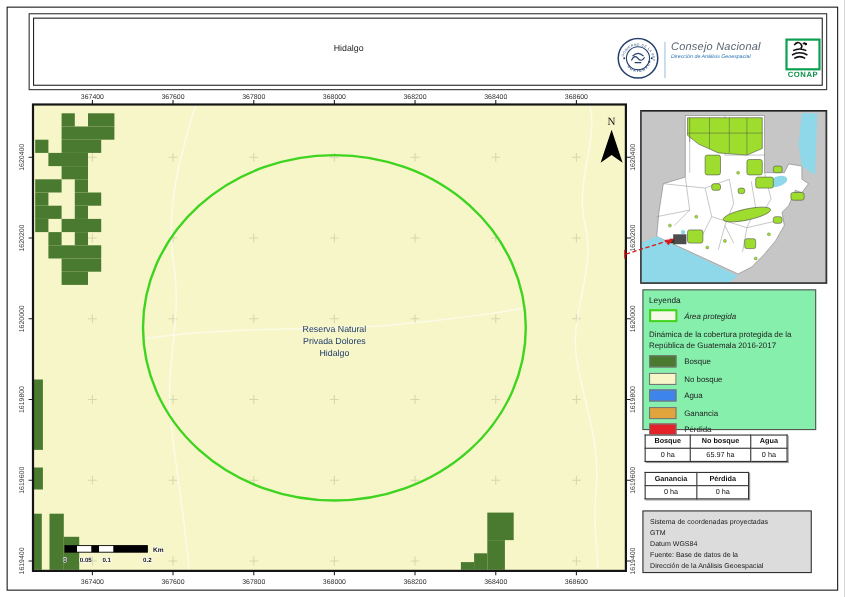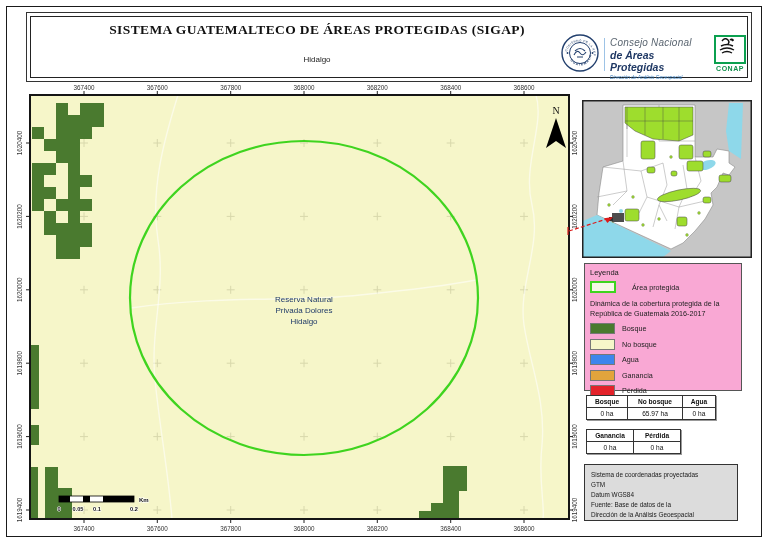--- a/index.html
+++ b/index.html
@@ -17,25 +17,25 @@
   .org-l1{font-size:10px;color:#5a6570;letter-spacing:.2px;}
   .org-l2{font-size:10.5px;font-weight:bold;color:#1f3864;margin-top:1px;}
   .org-l3{font-size:4.8px;color:#2e74b5;margin-top:2px;}
   .conap{position:absolute;left:686px;top:22px;width:34px;text-align:center;}
   .conap-box{width:28px;height:25px;margin:0 auto;border:2.5px solid #0ba04f;background:#fff;position:relative;}
   .conap-label{font-size:7px;font-weight:bold;color:#0f8f4a;letter-spacing:.5px;margin-top:1px;}
   
   #map-svg{position:absolute;left:14px;top:80px;}
   #inset-svg{position:absolute;left:582px;top:100px;border:1.2px solid #222;background:#c6c6c6;}
   #leader-svg{position:absolute;left:556px;top:204px;pointer-events:none;}
-  .legend-box{position:absolute;left:584px;top:263px;width:156px;height:126px;background:#f9a8d4;border:1px solid #555;color:#222;}
+  .legend-box{position:absolute;left:584px;top:263px;width:156px;height:126px;background:#86efac;border:1px solid #555;color:#222;}
   .legend-title{font-size:7.5px;margin:4px 0 0 5px;}
   .legend-area-row{display:flex;align-items:center;margin:4px 0 0 5px;}
   .legend-area-swatch{width:22px;height:8px;background:#f8f8e8;border:2px solid #3fd41f;}
-  .legend-area-label{font-size:7.2px;margin-left:16px;}
+  .legend-area-label{font-size:7.2px;margin-left:6px;font-style:italic;}
   .legend-desc{font-size:7.2px;line-height:1.35;margin:6px 5px 2px 5px;}
   .legend-item{display:flex;align-items:center;margin:4.6px 0 0 5px;}
   .legend-swatch{width:23px;height:9px;border:.5px solid #777;}
   .legend-item-label{font-size:7.2px;margin-left:7px;}
   table.stats{position:absolute;border-collapse:collapse;background:#fff;font-size:6.6px;color:#111;box-shadow:1px 1px 0 #999;}
   table.stats th,table.stats td{border:1px solid #333;text-align:center;padding:2px 3px;}
   table.stats th{font-weight:bold;}
   #table1{left:586px;top:395px;}
   #table2{left:586px;top:429px;}
   #table1 th:nth-child(1),#table1 td:nth-child(1){width:34px;}
@@ -46,21 +46,20 @@
 </style>
 </head>
 <body>
 
 <div class="page">
   <div class="outer-frame"></div>
 
   <div class="header-box">
     <div class="header-inner"></div>
     <div class="titles">
-      <div class="map-title">SISTEMA GUATEMALTECO DE ÁREAS PROTEGIDAS  (SIGAP)</div>
       <div class="map-subtitle">
         <br>
         <span>Hidalgo</span>
       </div>
     </div>
     <svg class="seal" width="38" height="38" viewBox="0 0 38 38">
       <defs>
         <path id="sealTopArc" d="M 5.5,21 A 13.5,13.5 0 1 1 32.5,21" fill="none"></path>
         <path id="sealBotArc" d="M 7.5,20 A 11.5,11.5 0 0 0 30.5,20" fill="none"></path>
       </defs>
@@ -68,21 +67,20 @@
       <circle cx="19" cy="19" r="10.5" fill="none" stroke="#23406e" stroke-width="1"></circle>
       <path d="M13,21 q3,-6 6,-2 q3,4 6,-1 M14,17 q5,-5 10,0 M16,23 l6,0" stroke="#23406e" stroke-width="1.1" fill="none"></path>
       <circle cx="6.5" cy="19" r="0.9" fill="#23406e"></circle>
       <circle cx="31.5" cy="19" r="0.9" fill="#23406e"></circle>
       <text font-size="3" fill="#23406e" letter-spacing="0.4"><textPath href="#sealTopArc" startOffset="8%">GOBIERNO DE LA REPÚBLICA</textPath></text>
       <text font-size="3.2" font-weight="bold" fill="#23406e" letter-spacing="1"><textPath href="#sealBotArc" startOffset="18%">GUATEMALA</textPath></text>
     </svg>
     <div class="org-divider"></div>
     <div class="org-block">
       <div class="org-l1">Consejo Nacional</div>
-      <div class="org-l2">de Áreas Protegidas</div>
       <div class="org-l3">Dirección de Análisis Geoespacial</div>
     </div>
     <div class="conap">
       <div class="conap-box">
         <svg width="23" height="20" viewBox="0 0 23 20" style="position:absolute;left:0;top:0;">
           <path d="M6,4 q3,-4 6,-1 q2,2 0,4 M5,9 q6,-3 12,0 M4,13 q7,-4 14,0 M6,16 q5,-3 10,0 M14,3 q2,-2 3,1" stroke="#111" stroke-width="1.4" fill="none"></path>
           <circle cx="16.5" cy="3" r="1.2" fill="#111"></circle>
         </svg>
       </div>
       <div class="conap-label">CONAP</div>

